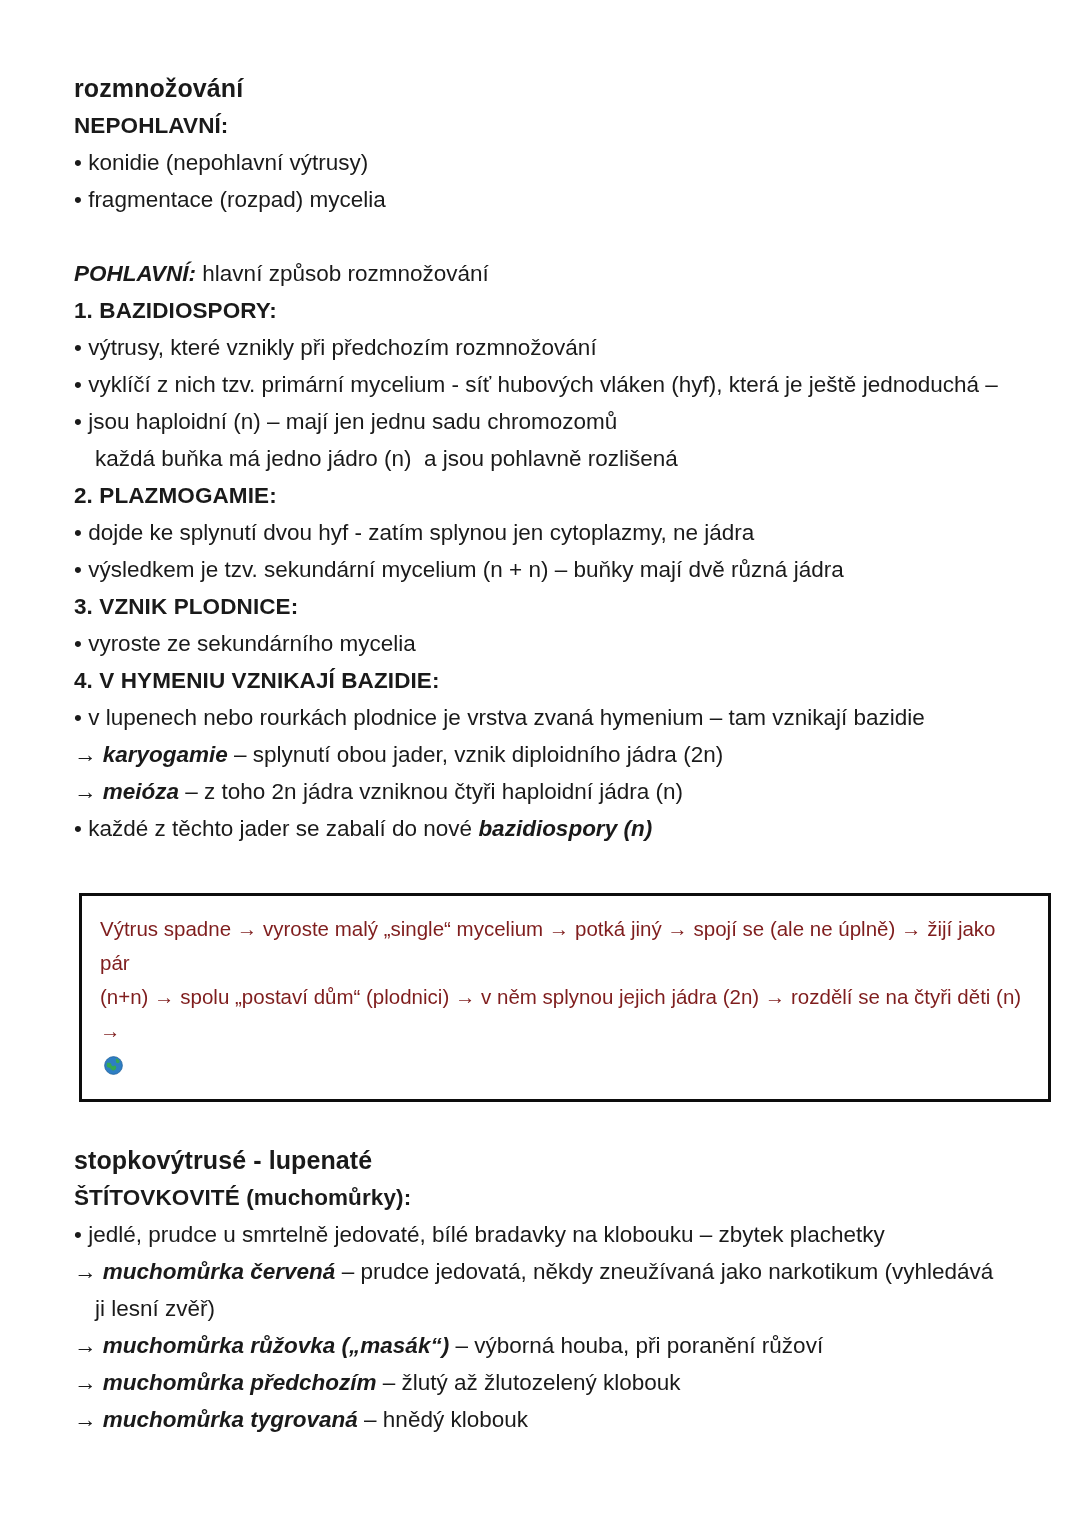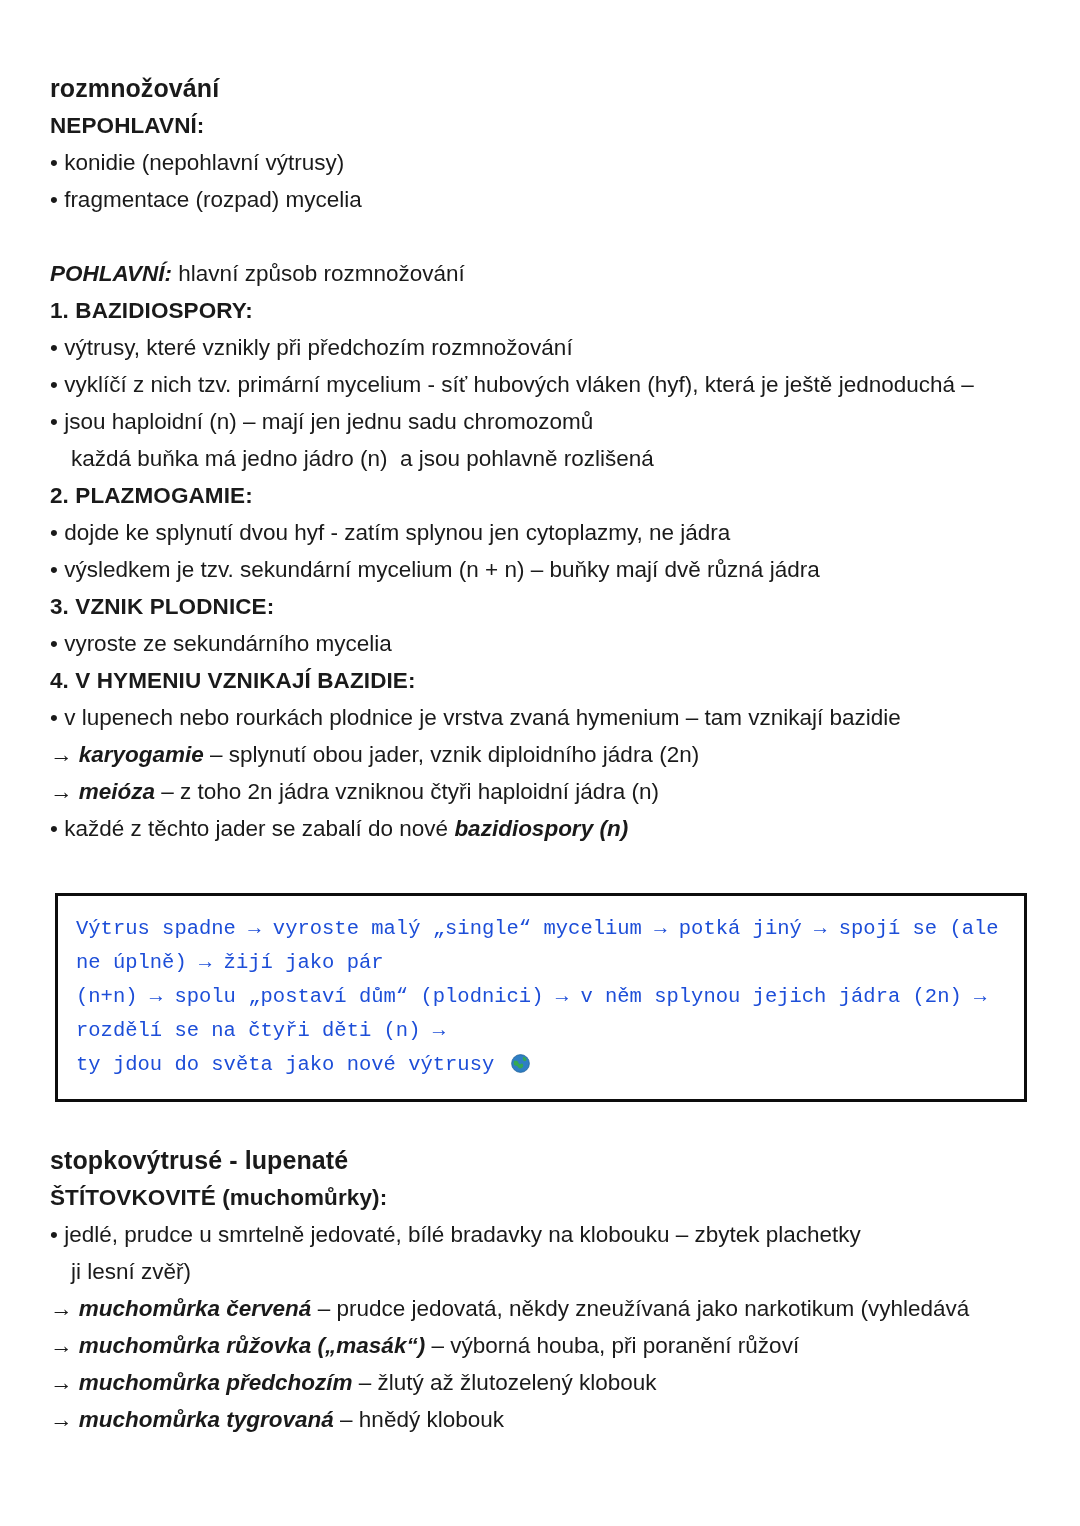--- a/index.html
+++ b/index.html
@@ -19,20 +19,21 @@
     position: absolute;
     left: 0;
     top: 0;
     width: 1080px;
     height: 1526px;
     box-sizing: border-box;
     padding: 70px 50px 0 50px;
   }
   .doc {
     width: 980px;
+    margin-left: 24px;
   }
   
   .h-main {
     font-size: 25px;
     font-weight: 700;
     line-height: 37px;
     letter-spacing: 0.1px;
     margin: 0;
     white-space: pre-wrap;
   }
@@ -72,22 +73,21 @@
     box-sizing: border-box;
     margin-left: 5px;
     width: 972px;
     border: 3px solid #0d0d0d;
     background: #ffffff;
     padding: 16px 18px 17px 18px;
   }
   .callout .line {
     font-size: 20.5px;
     line-height: 34px;
-    color: #1d4ed8;
-    font-family: Liberation Mono, monospace;
+    color: #7f1d1d;
   }
   .globe {
     display: inline-block;
     vertical-align: -3px;
     width: 19px;
     height: 19px;
     margin-left: 4px;
   }
 </style>
 </head>
@@ -127,38 +127,38 @@
 
     <p class="line"><span>→ </span><b>meióza</b><span> – z toho 2n jádra vzniknou čtyři haploidní jádra (n)</span></p>
 
     <p class="line"><span>• každé z těchto jader se zabalí do nové </span><b>bazidiospory (n)</b></p>
 
     <div class="gap-before-box"></div>
 
     <div class="callout">
       <p class="line">Výtrus spadne → vyroste malý „single“ mycelium → potká jiný → spojí se (ale ne úplně) → žijí jako pár</p>
       <p class="line">(n+n) → spolu „postaví dům“ (plodnici) → v něm splynou jejich jádra (2n) → rozdělí se na čtyři děti (n) →</p>
-      <p class="line"><span>ty jdou do světa jako nové výtrusy </span><span class="globe"><svg viewBox="0 0 32 32" width="19" height="19" xmlns="http://www.w3.org/2000/svg">
+      <p class="line"><span class="globe"><svg viewBox="0 0 32 32" width="19" height="19" xmlns="http://www.w3.org/2000/svg">
               <circle cx="16" cy="16" r="15" fill="#2e7ec4"></circle>
               <path d="M5 11c2 1 4 0 6 1s1 4 3 5 3-2 5-1 2 4 1 6-4 3-6 2-2-3-4-4-4 0-5-2 0-6 0-7z" fill="#35a853"></path>
               <path d="M21 4c2 1 4 2 5 4s-1 4-3 4-3-2-3-4 0-3 1-4z" fill="#35a853"></path>
               <circle cx="16" cy="16" r="15" fill="none" stroke="#1f5f96" stroke-width="1.2"></circle>
             </svg></span></p>
     </div>
 
     <div class="gap-after-box"></div>
 
     <h1 class="h-main">stopkovýtrusé - lupenaté</h1>
 
     <h2 class="h-sub">ŠTÍTOVKOVITÉ (muchomůrky):</h2>
 
     <p class="line">• jedlé, prudce u smrtelně jedovaté, bílé bradavky na klobouku – zbytek plachetky</p>
 
+    <p class="line"><span>→ </span><b>muchomůrka červená</b><span> – prudce jedovatá, někdy zneužívaná jako narkotikum (vyhledává</span></p>
     <p class="line cont">ji lesní zvěř)</p>
-    <p class="line"><span>→ </span><b>muchomůrka červená</b><span> – prudce jedovatá, někdy zneužívaná jako narkotikum (vyhledává</span></p>
 
 
     <p class="line"><span>→ </span><b>muchomůrka růžovka („masák“)</b><span> – výborná houba, při poranění růžoví</span></p>
 
     <p class="line"><span>→ </span><b>muchomůrka předchozím</b><span> – žlutý až žlutozelený klobouk</span></p>
 
     <p class="line"><span>→ </span><b>muchomůrka tygrovaná</b><span> – hnědý klobouk</span></p>
 
   </div>
 </div>

